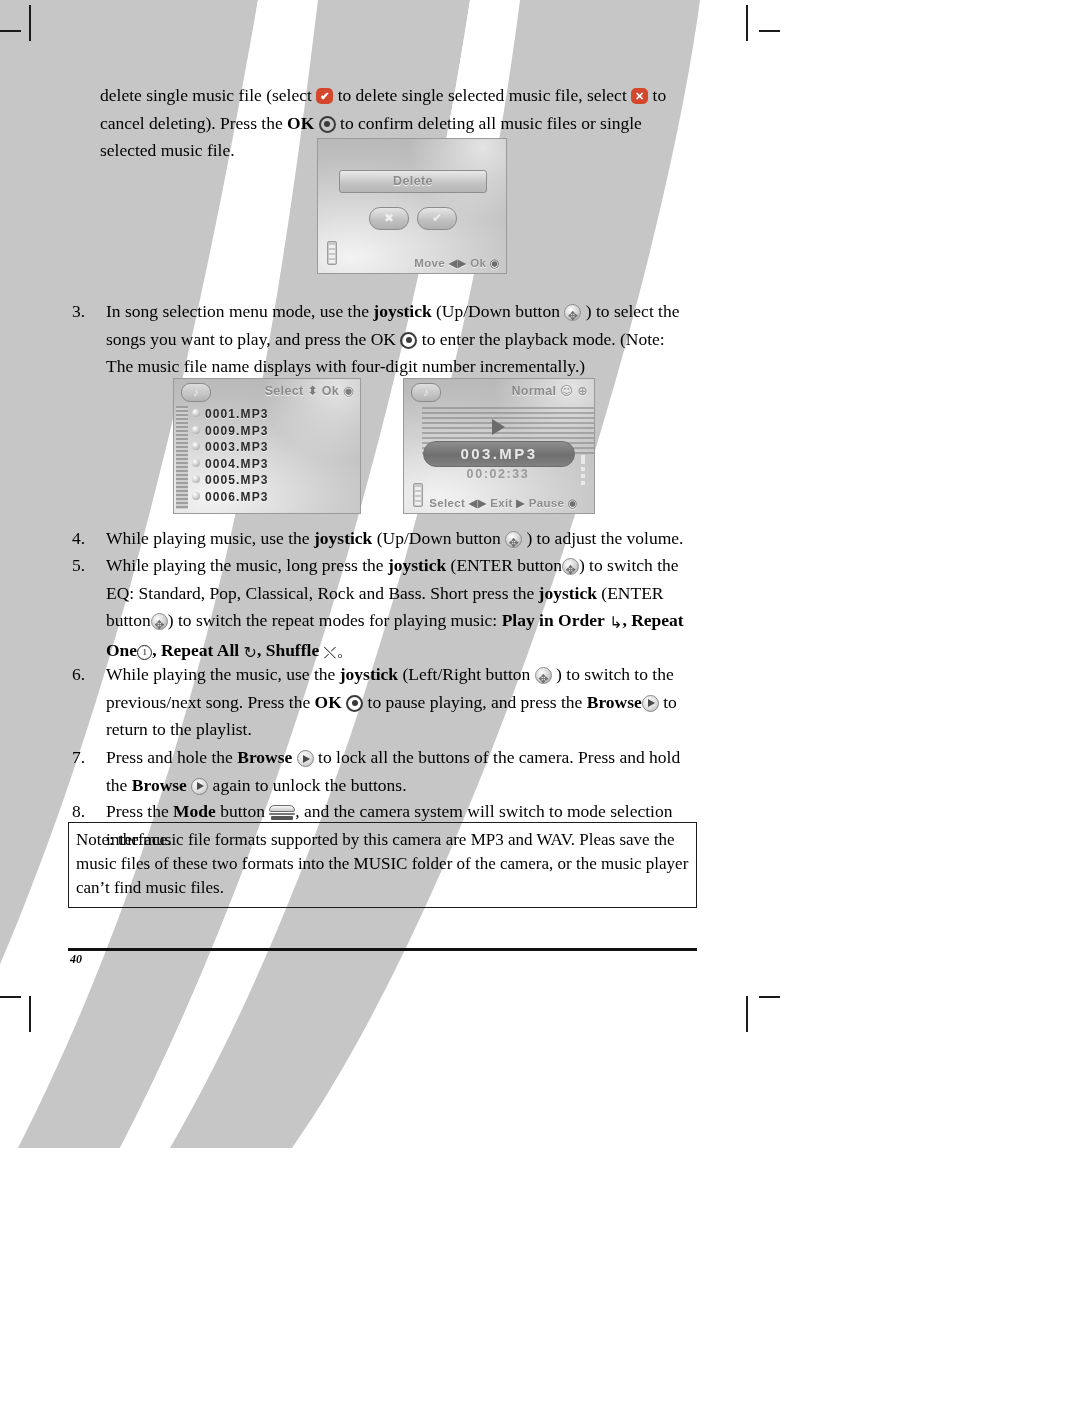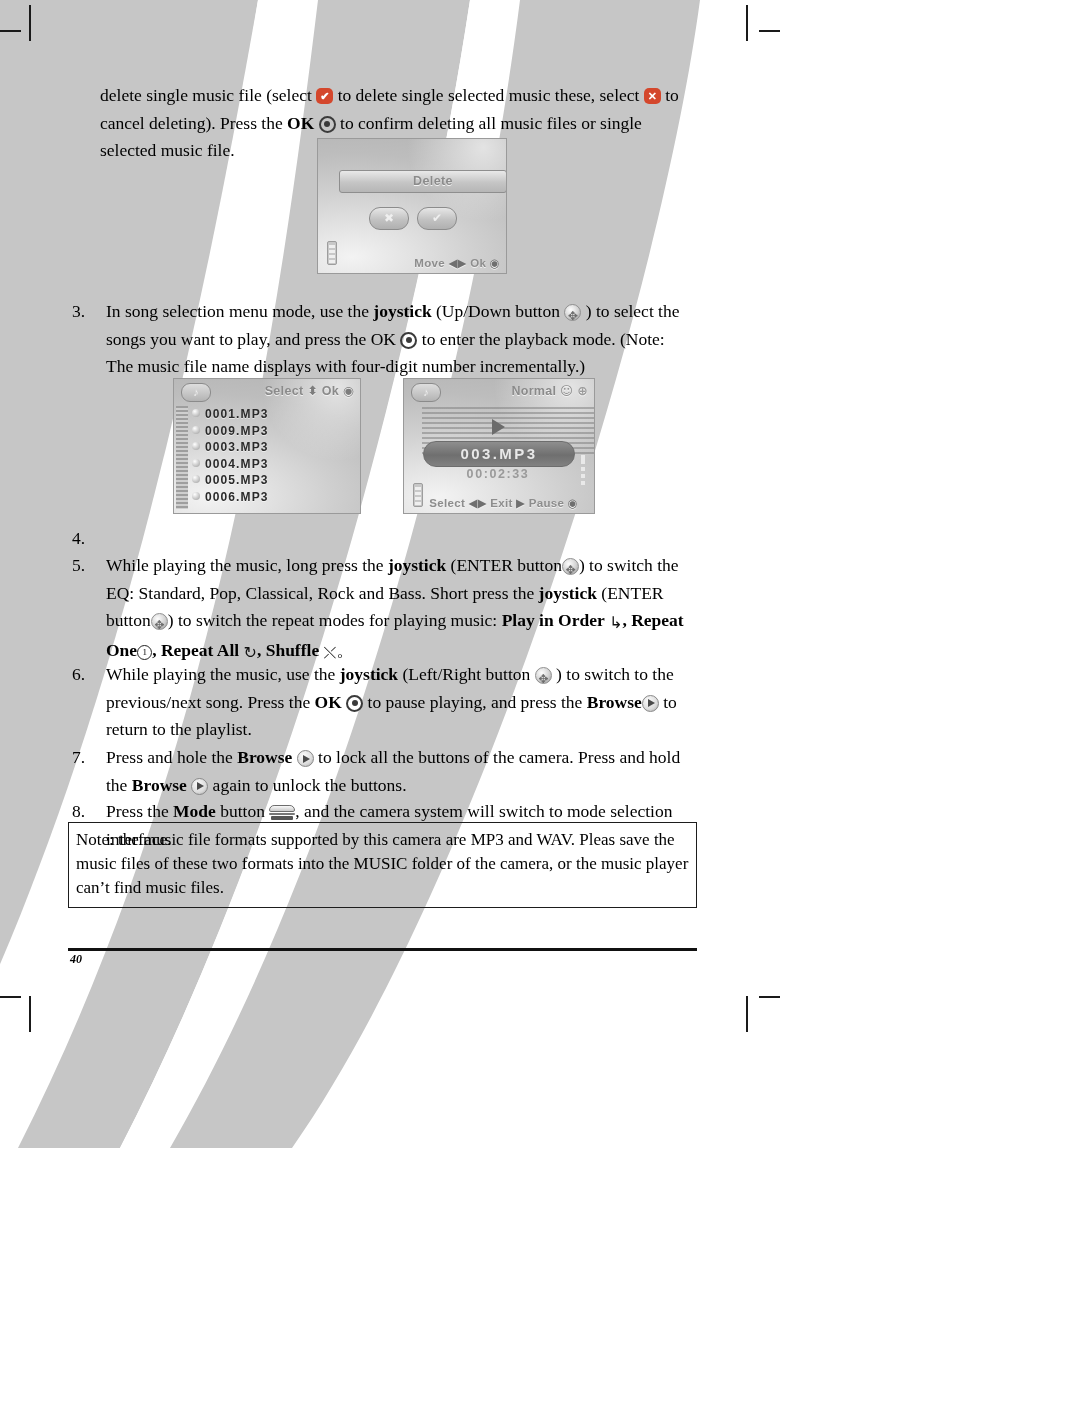--- a/index.html
+++ b/index.html
@@ -70,21 +70,21 @@
        font-family:"Liberation Sans","DejaVu Sans",sans-serif;
        background:
          radial-gradient(ellipse 150% 110% at 18% 88%, #f3f3f3 0%, #e2e2e2 22%, #cfcfcf 45%, #bdbdbd 70%, #b2b2b2 100%);}
   .lcd-sheen{position:absolute;left:0;top:0;right:0;bottom:0;
        background:radial-gradient(ellipse 70% 95% at 88% 6%, rgba(255,255,255,.62) 0%, rgba(255,255,255,0) 58%);}
 
   
   #lcd-delete{left:317px;top:138px;width:188px;height:134px;}
   .del-bar{position:absolute;left:21px;top:31px;width:146px;height:21px;
        border-radius:3px;border:1px solid #8e8e8e;
-       background:linear-gradient(#e9e9e9,#c5c5c5 55%,#b6b6b6);padding-left:20px;}
+       background:linear-gradient(#e9e9e9,#c5c5c5 55%,#b6b6b6);}
   .del-bar span{display:block;text-align:center;font-size:12.5px;line-height:21px;
        color:#8b8b8b;text-shadow:0 1px 0 #f4f4f4;font-weight:bold;letter-spacing:.4px;}
   .del-btn{position:absolute;top:68px;width:38px;height:21px;border-radius:11px;
        border:1px solid #8c8c8c;
        background:linear-gradient(#e6e6e6,#c2c2c2 55%,#b0b0b0);
        color:#efefef;font-size:12px;line-height:20px;text-align:center;}
   #del-x{left:51px;}
   #del-v{left:99px;}
   .batt{position:absolute;left:9px;top:102px;width:8px;height:22px;
        border:1px solid #9d9d9d;border-radius:2px;background:#c8c8c8;}
@@ -156,21 +156,21 @@
 <div class="cropmark cm-bl-v"></div>
 <div class="cropmark cm-bl-h"></div>
 <div class="cropmark cm-br-v"></div>
 <div class="cropmark cm-br-h"></div>
 
 <div id="page">
 
   <div class="para" style="left:100px;top:82px;width:590px;">
     <span>delete single music file (select</span>
     <span class="ic icon-red"><span>✔</span></span>
-    <span>to delete single selected music these, select</span>
+    <span>to delete single selected music file, select</span>
     <span class="ic icon-red"><span>✕</span></span>
     <span>to cancel</span>
     <span>deleting). Press the</span>
     <b>OK</b>
     <span class="ic icon-ok"></span>
     <span>to confirm deleting all music files or single selected music file.</span>
   </div>
 
   <div class="lcd" id="lcd-delete">
     <div class="lcd-sheen"></div>
@@ -258,20 +258,27 @@
       <span>Select</span>
       <span class="g">◀▶</span>
       <span>Exit</span>
       <span class="g">▶</span>
       <span>Pause</span>
       <span class="g">◉</span>
     </div>
   </div>
 
   <div class="num" style="left:72px;top:525px;">4.</div>
+  <div class="para" style="left:106px;top:525px;width:586px;">
+    <span>While playing music, use the</span>
+    <b>joystick</b>
+    <span>(Up/Down button</span>
+    <span class="ic icon-joy"></span>
+    <span>) to adjust the volume.</span>
+  </div>
 
   <div class="num" style="left:72px;top:552px;">5.</div>
   <div class="para" style="left:106px;top:552px;width:586px;">
     <span>While playing the music, long press the</span>
     <b>joystick</b>
     <span>(ENTER button</span><span class="ic icon-joy"></span><span>) to switch the EQ: Standard, Pop, Classical, Rock and Bass. Short press the</span>
     <b>joystick</b>
     <span>(ENTER button</span><span class="ic icon-joy"></span><span>) to switch the repeat modes for playing music:</span>
     <b>Play in Order</b>
     <span class="icon-sym">↳</span><b>, Repeat One</b><span class="icon-rep1">1</span><b>, Repeat All</b>

